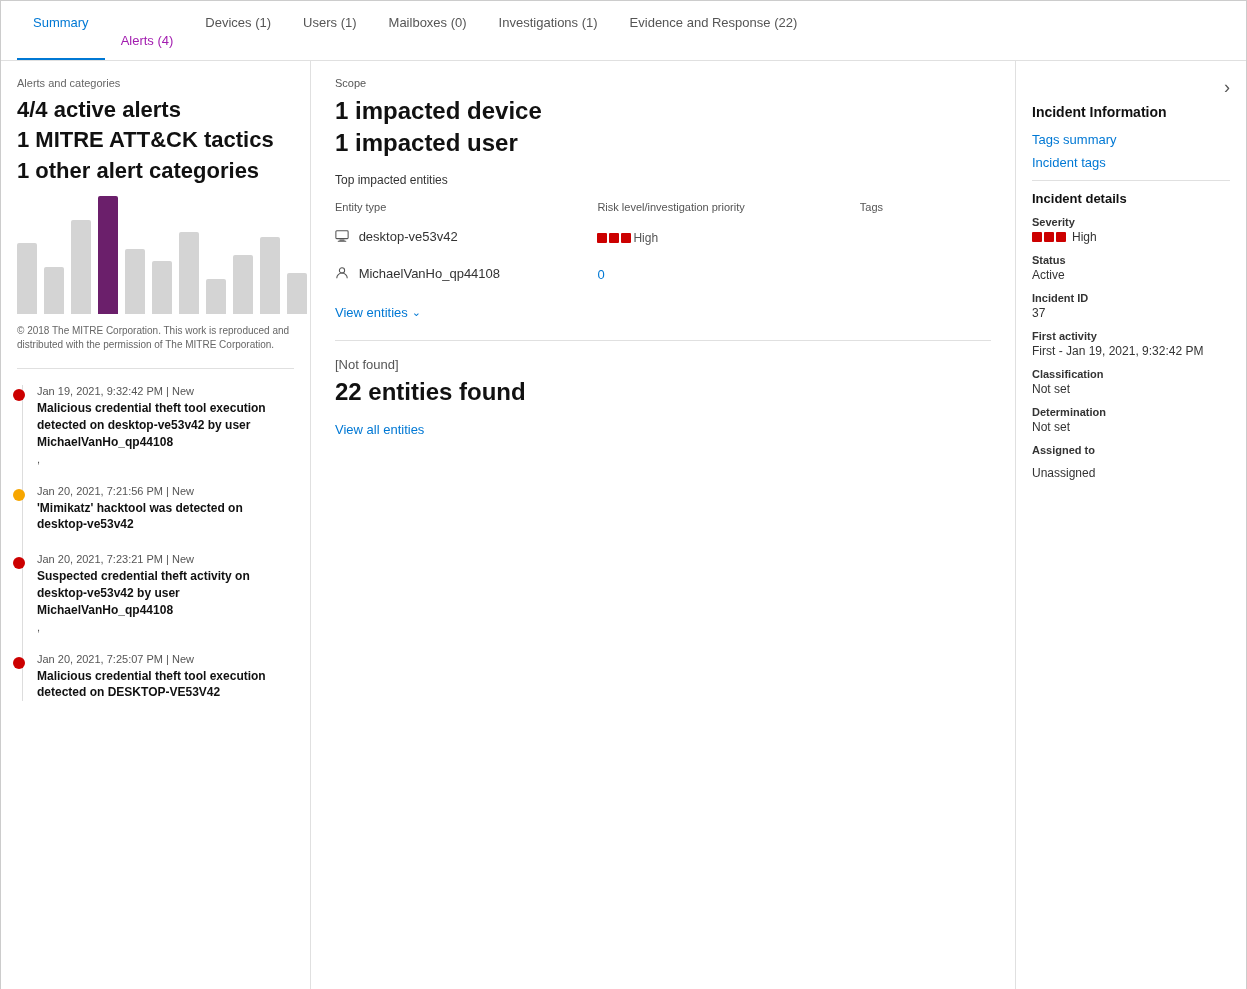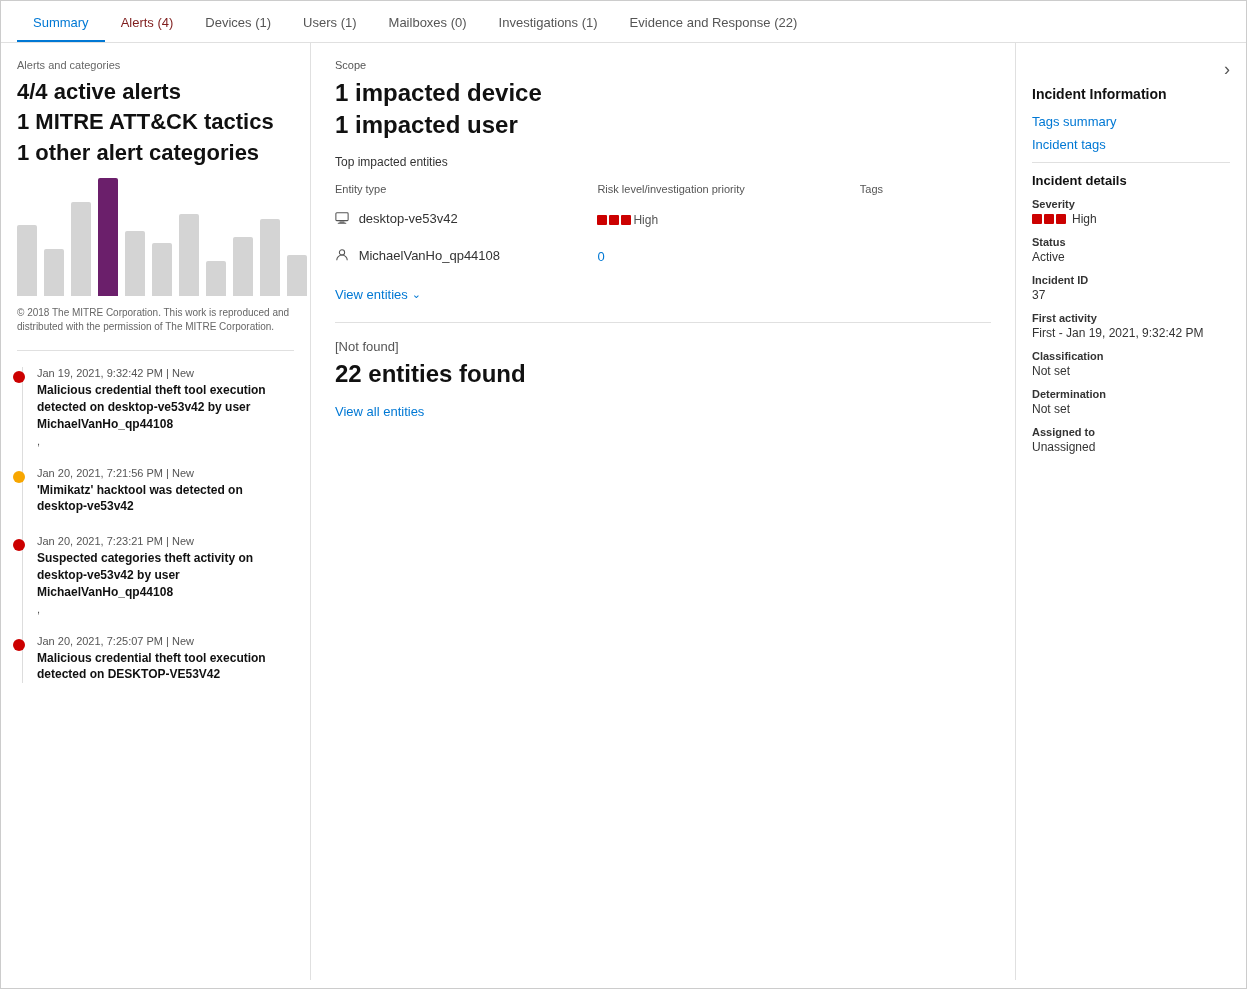--- a/index.html
+++ b/index.html
@@ -5,21 +5,21 @@
     * { box-sizing: border-box; margin: 0; padding: 0; }
     body { font-family: 'Segoe UI', Arial, sans-serif; font-size: 13px; color: #333; background: #fff; width: 1247px; min-height: 989px; border: 1px solid #ccc; overflow: hidden; }
     .tab { padding: 14px 16px 10px; cursor: pointer; font-size: 13px; color: #555; border-bottom: 2px solid transparent; white-space: nowrap; }
     .tab.active { color: #0078d4; border-bottom: 2px solid #0078d4; font-weight: 500; }
   </style>
 </head>
 <body>
 
 <div style="display:flex; border-bottom: 1px solid #e0e0e0; padding: 0 16px; background:#fff;">
 <div class="tab active" style="padding: 14px 16px 10px; cursor: pointer; font-size: 13px; color: rgb(0, 120, 212); border-bottom: 2px solid rgb(0, 120, 212); font-weight: 500; white-space: nowrap;">Summary</div>
-    <div class="tab" style="padding: 14px 16px 10px; cursor: pointer; font-size: 13px; color: #7f1d1d; border-bottom: 2px solid transparent; font-weight: 400; white-space: nowrap;">Alerts (4)</div>
+    <div class="tab" style="padding: 32px 16px 10px; cursor: pointer; font-size: 13px; color: #a21caf; border-bottom: 2px solid transparent; font-weight: 400; white-space: nowrap;">Alerts (4)</div>
     <div class="tab" style="padding: 14px 16px 10px; cursor: pointer; font-size: 13px; color: rgb(85, 85, 85); border-bottom: 2px solid transparent; font-weight: 400; white-space: nowrap;">Devices (1)</div>
     <div class="tab" style="padding: 14px 16px 10px; cursor: pointer; font-size: 13px; color: rgb(85, 85, 85); border-bottom: 2px solid transparent; font-weight: 400; white-space: nowrap;">Users (1)</div>
     <div class="tab" style="padding: 14px 16px 10px; cursor: pointer; font-size: 13px; color: rgb(85, 85, 85); border-bottom: 2px solid transparent; font-weight: 400; white-space: nowrap;">Mailboxes (0)</div>
     <div class="tab" style="padding: 14px 16px 10px; cursor: pointer; font-size: 13px; color: rgb(85, 85, 85); border-bottom: 2px solid transparent; font-weight: 400; white-space: nowrap;">Investigations (1)</div>
     <div class="tab" style="padding: 14px 16px 10px; cursor: pointer; font-size: 13px; color: rgb(85, 85, 85); border-bottom: 2px solid transparent; font-weight: 400; white-space: nowrap;">Evidence and Response (22)</div>
   </div>
 
 <div style="display:flex; height: calc(989px - 52px);">
 
   <div style="width:310px; border-right:1px solid #e0e0e0; padding:16px 16px 16px 16px; overflow-y:auto; flex-shrink:0;">
@@ -56,21 +56,21 @@
   </div>
         <div style="position: relative; margin-bottom: 20px;">
     <div style="position:absolute; left:-24px; top:4px; width:12px; height:12px; border-radius:50%; background:#f7a600;"></div>
     <div style="font-size:11px; color:#555; margin-bottom:3px;">Jan 20, 2021, 7:21:56 PM | New</div>
     <div style="font-size:12px; font-weight:700; color:#111; line-height:1.4;">'Mimikatz' hacktool was detected on desktop-ve53v42</div>
 
   </div>
         <div style="position: relative; margin-bottom: 20px;">
     <div style="position:absolute; left:-24px; top:4px; width:12px; height:12px; border-radius:50%; background:#c00;"></div>
     <div style="font-size:11px; color:#555; margin-bottom:3px;">Jan 20, 2021, 7:23:21 PM | New</div>
-    <div style="font-size:12px; font-weight:700; color:#111; line-height:1.4;">Suspected categories theft activity on desktop-ve53v42 by user MichaelVanHo_qp44108</div>
+    <div style="font-size:12px; font-weight:700; color:#111; line-height:1.4;">Suspected credential theft activity on desktop-ve53v42 by user MichaelVanHo_qp44108</div>
     <div style="font-size:11px; color:#555; margin-top:2px;">,</div>
   </div>
         <div style="position: relative; margin-bottom: 20px;">
     <div style="position:absolute; left:-24px; top:4px; width:12px; height:12px; border-radius:50%; background:#c00;"></div>
     <div style="font-size:11px; color:#555; margin-bottom:3px;">Jan 20, 2021, 7:25:07 PM | New</div>
     <div style="font-size:12px; font-weight:700; color:#111; line-height:1.4;">Malicious credential theft tool execution detected on DESKTOP-VE53V42</div>
 
   </div>
       </div>
   </div>
@@ -172,19 +172,19 @@
         </div>
         <div style="margin-bottom: 10px;">
           <div style="font-size:11px; color:#333; font-weight:600; margin-bottom:2px;">Classification</div>
           <div style="font-size:12px; color:#333;">Not set</div>
         </div>
         <div style="margin-bottom: 10px;">
           <div style="font-size:11px; color:#333; font-weight:600; margin-bottom:2px;">Determination</div>
           <div style="font-size:12px; color:#333;">Not set</div>
         </div>
         <div style="margin-bottom: 10px;">
-          <div style="font-size:11px; color:#333; font-weight:600; margin-bottom:2px;">Assigned to</div>
+          <div style="font-size:11px; color:#333; font-weight:600; margin-bottom:10px;">Assigned to</div>
           <div style="font-size:12px; color:#333;">Unassigned</div>
         </div>
       </div>
   </div>
 
 </div>
 
 </body></html>

